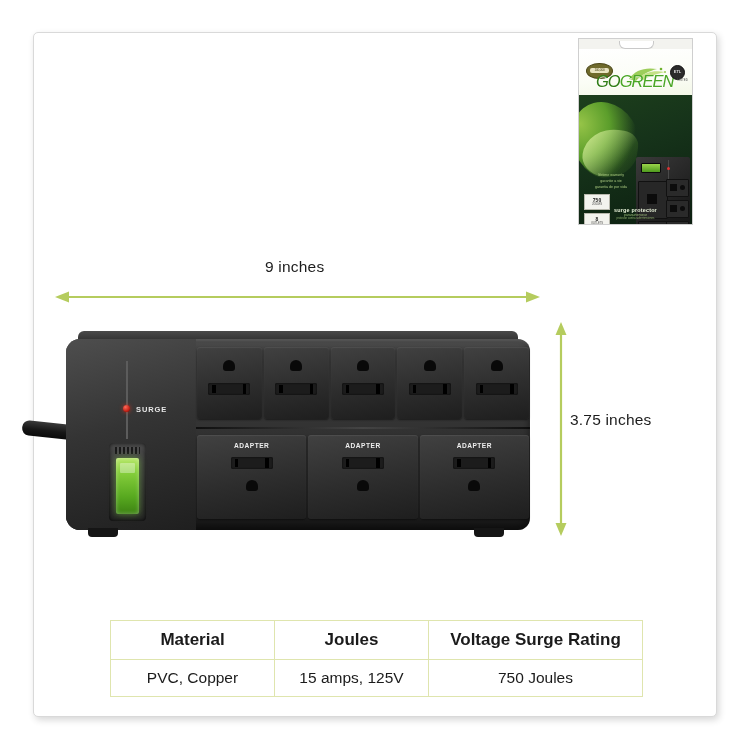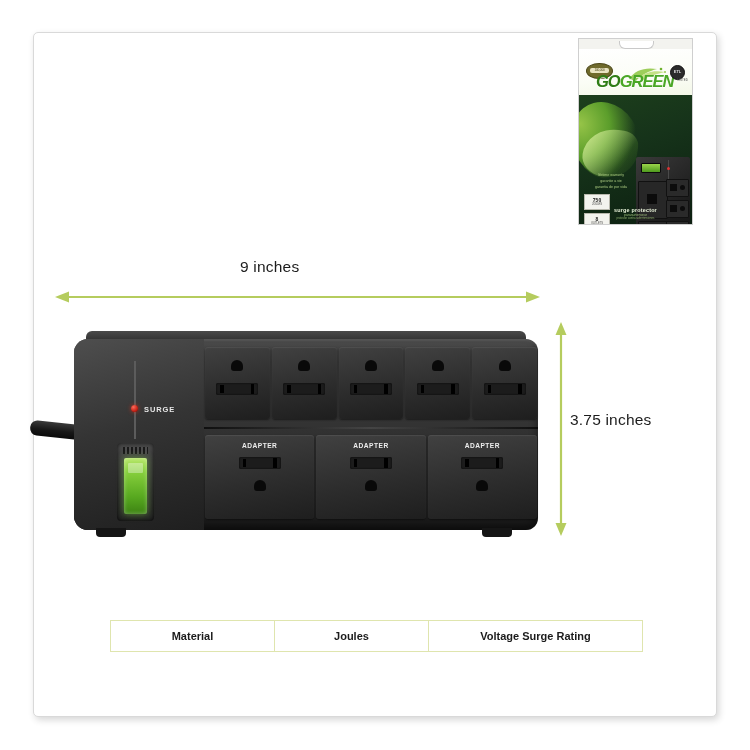--- a/index.html
+++ b/index.html
@@ -18,21 +18,21 @@
         background:#f3f3ef;border:1px solid #cfcfcf;overflow:hidden;}
   .pack-hang{position:absolute;left:40px;top:2px;width:33px;height:7px;
              border:1px solid #c9c9c9;border-top:none;border-radius:0 0 6px 6px;background:#fff;}
   .pack-top{position:absolute;left:0;top:10px;width:100%;height:52px;
             background:linear-gradient(175deg,#ffffff 0%,#fbfdf6 55%,#f2f7e4 100%);}
   .seal{position:absolute;left:7px;top:14px;width:25px;height:14px;border-radius:50%;
         background:#6f6a2c;border:1px solid #4b4718;}
   .seal i{position:absolute;left:3px;top:4px;right:3px;height:5px;background:#e9e4c3;
           border-radius:2px;font-style:normal;font-size:3.2px;line-height:5px;
           text-align:center;color:#4b4718;letter-spacing:-.2px;}
-  .gogreen{position:absolute;left:17px;top:24px;font-size:16.5px;font-weight:bold;
+  .gogreen{position:absolute;left:17px;top:24px;font-size:16.5px;font-weight:normal;
            font-style:italic;letter-spacing:-1px;color:#2f7d16;line-height:1;
            text-shadow:0 1px 0 rgba(255,255,255,.7);}
   .gogreen .g2{color:#4aa726;}
   .leafspray{position:absolute;left:48px;top:17px;width:42px;height:16px;}
   .etl{position:absolute;right:7px;top:16px;width:13px;height:13px;border-radius:50%;
        background:#2b2b2b;border:1px solid #111;}
   .etl::after{content:"ETL";position:absolute;left:0;right:0;top:3px;text-align:center;
               font-size:4px;color:#ddd;font-weight:bold;}
   .etl-sub{position:absolute;right:4px;top:29px;font-size:3px;color:#555;}
   .pack-green{position:absolute;left:0;top:56px;width:100%;height:129px;
@@ -74,21 +74,21 @@
   .pf1{font-size:5.4px;color:#e9f3da;font-weight:bold;letter-spacing:.2px;}
   .pf2{font-size:3.4px;color:#9fbf7c;}
   .pf3{font-size:2.7px;color:#8fae6e;}
 
   
   .dim-label{position:absolute;color:#1c1c1c;font-size:15.5px;letter-spacing:.2px;}
   .arrow-h{position:absolute;left:55px;top:291px;width:485px;height:12px;}
   .arrow-v{position:absolute;left:555px;top:322px;width:12px;height:214px;}
 
   
-  .device{position:absolute;left:74px;top:331px;width:464px;height:162px;}
+  .device{position:absolute;left:66px;top:331px;width:464px;height:162px;}
   .cord{position:absolute;left:-44px;top:93px;width:80px;height:15px;
         background:linear-gradient(#3a3a3a,#171717 55%,#0a0a0a);
         border-radius:7px;transform:rotate(6deg);z-index:1;}
   .lip{position:absolute;left:12px;top:0;width:440px;height:13px;
        background:linear-gradient(#4a4a4a,#2a2a2a);border-radius:6px 6px 0 0;}
   .body{position:absolute;left:0;top:8px;width:464px;height:191px;z-index:2;
         background:linear-gradient(180deg,#4b4b4b 0%,#3b3b3b 12%,#333333 45%,#262626 78%,#1b1b1b 100%);
         border-radius:14px 12px 12px 14px;
         box-shadow:inset 0 2px 2px rgba(255,255,255,.07),inset 0 -6px 9px rgba(0,0,0,.55);}
   .left-panel{position:absolute;left:0;top:0;width:130px;height:100%;
@@ -131,21 +131,21 @@
   .row-bot .ground{top:45px;}
   .divider{position:absolute;left:0;top:88px;width:100%;height:2px;
            background:linear-gradient(90deg,rgba(0,0,0,.7),rgba(90,90,90,.45),rgba(0,0,0,.7));}
   .foot{position:absolute;left:22px;bottom:-7px;width:30px;height:9px;
         background:#151515;border-radius:0 0 4px 4px;}
   .foot.r{left:auto;right:26px;}
 
   
   .spec{position:absolute;left:110px;top:620px;width:533px;border-collapse:collapse;}
   .spec td{border:1px solid #dfe5ae;text-align:center;color:#1b1b1b;}
-  .spec .hd td{font-weight:bold;font-size:11px;padding:9px 4px;}
+  .spec .hd td{font-weight:bold;font-size:17px;padding:9px 4px;}
   .spec .bd td{font-size:15.5px;padding:9px 4px;}
 </style>
 </head>
 <body>
 
 <div id="stage">
 
   <div class="frame"></div>
 
   <div class="pack">
@@ -207,21 +207,21 @@
       </div>
 
       <div class="pack-foot">
         <div class="pf1">surge protector</div>
         <div class="pf2">parasurtenseur</div>
         <div class="pf3">protector contra sobretensiones</div>
       </div>
     </div>
   </div>
 
-  <div class="dim-label" style="left:240px;top:258px;">9 inches</div>
+  <div class="dim-label" style="left:265px;top:258px;">9 inches</div>
   <svg class="arrow-h" viewBox="0 0 485 12">
     <line x1="10" y1="6" x2="475" y2="6" stroke="#b5cc5e" stroke-width="2.2"></line>
     <polygon points="0,6 14,0.5 14,11.5" fill="#b5cc5e"></polygon>
     <polygon points="485,6 471,0.5 471,11.5" fill="#b5cc5e"></polygon>
   </svg>
 
   <div class="dim-label" style="left:570px;top:411px;text-align:center;">3.75 inches</div>
   <svg class="arrow-v" viewBox="0 0 12 214">
     <line x1="6" y1="9" x2="6" y2="205" stroke="#b5cc5e" stroke-width="2.2"></line>
     <polygon points="6,0 0.5,13 11.5,13" fill="#b5cc5e"></polygon>
@@ -295,16 +295,21 @@
     </div>
   </div>
 
   <table class="spec">
     <tbody>
         <tr class="hd">
       <td style="width:155px">Material</td>
       <td style="width:145px">Joules</td>
       <td>Voltage Surge Rating</td>
     </tr>
+    <tr class="bd">
+      <td>PVC, Copper</td>
+      <td>15 amps, 125V</td>
+      <td>750 Joules</td>
+    </tr>
   </tbody>
     </table>
 
 </div>
 
 </body></html>

